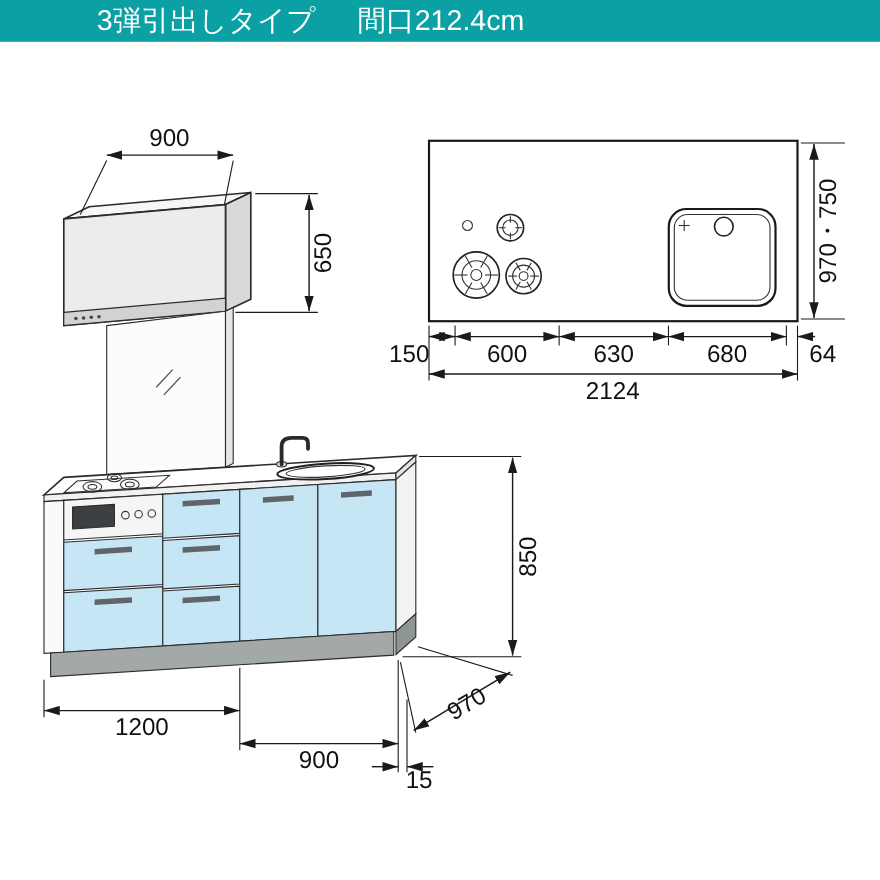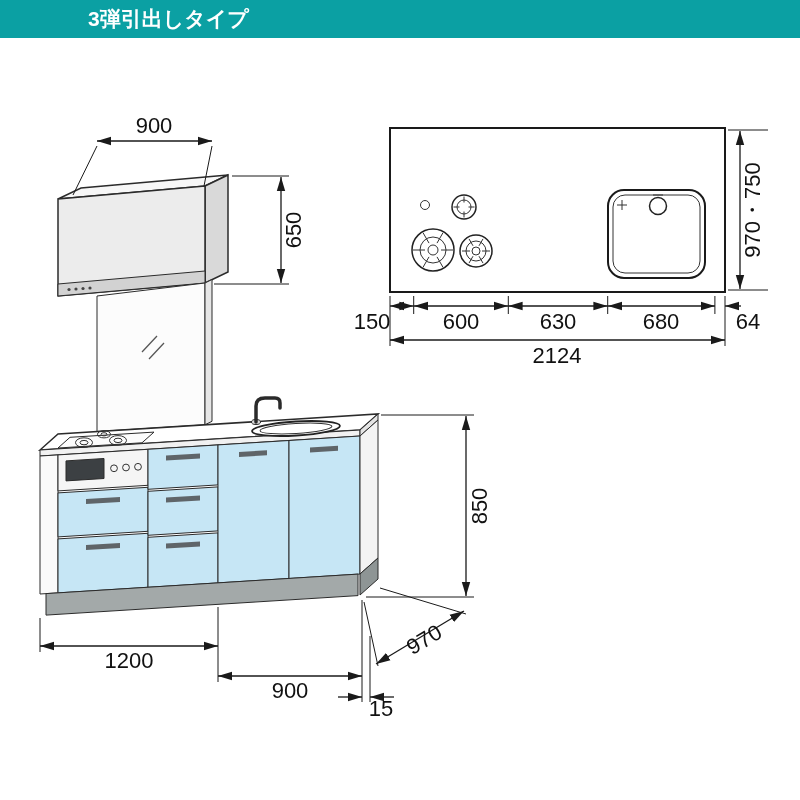--- a/index.html
+++ b/index.html
@@ -1,37 +1,38 @@
 <!DOCTYPE html>
 <html><head>
 <meta charset="utf-8">
 <style>
   html,body{margin:0;padding:0;background:#fff;}
   #page{position:relative;width:800px;height:800px;background:#fff;overflow:hidden;
         font-family:"Liberation Sans",sans-serif;}
   .header{position:absolute;top:0;left:0;width:800px;height:38px;background:#0ba0a3;}
   .header span{position:absolute;top:50%;transform:translateY(-50%);
-        color:#fff;font-weight:bold;font-size:21px;white-space:nowrap;}
+        color:#fff;font-weight:normal;font-size:26px;white-space:nowrap;}
   .h1{left:88px;} .h2{left:325px;} .h3{left:528px;}
   svg{position:absolute;top:0;left:0;}
   .ln{stroke:#222;stroke-width:1.5;fill:none;}
   .thin{stroke:#333;stroke-width:1;fill:none;}
   .dim{stroke:#1a1a1a;stroke-width:1.3;fill:none;}
   .ext{stroke:#1a1a1a;stroke-width:1;fill:none;}
   .lbl{font-family:"Liberation Sans",sans-serif;font-size:22px;fill:#111;text-anchor:middle;}
   .face{stroke:#2b2b2b;stroke-width:1.5;}
   .facethin{stroke:#2b2b2b;stroke-width:1;}
 </style>
 </head>
 <body>
 
 <div id="page">
 
   <div class="header">
     <span class="h1">3弾引出しタイプ</span>
+    <span class="h2">間口212.4cm</span>
   </div>
 
   <svg width="800" height="800" viewBox="0 0 800 800">
     <defs>
       <marker id="arr" viewBox="0 0 10 6" refX="10" refY="3" markerWidth="11" markerHeight="7" orient="auto-start-reverse">
           <path d="M0,0 L10,3 L0,6 z" fill="#1a1a1a"></path>
         </marker>
     </defs>
 
     <g>

